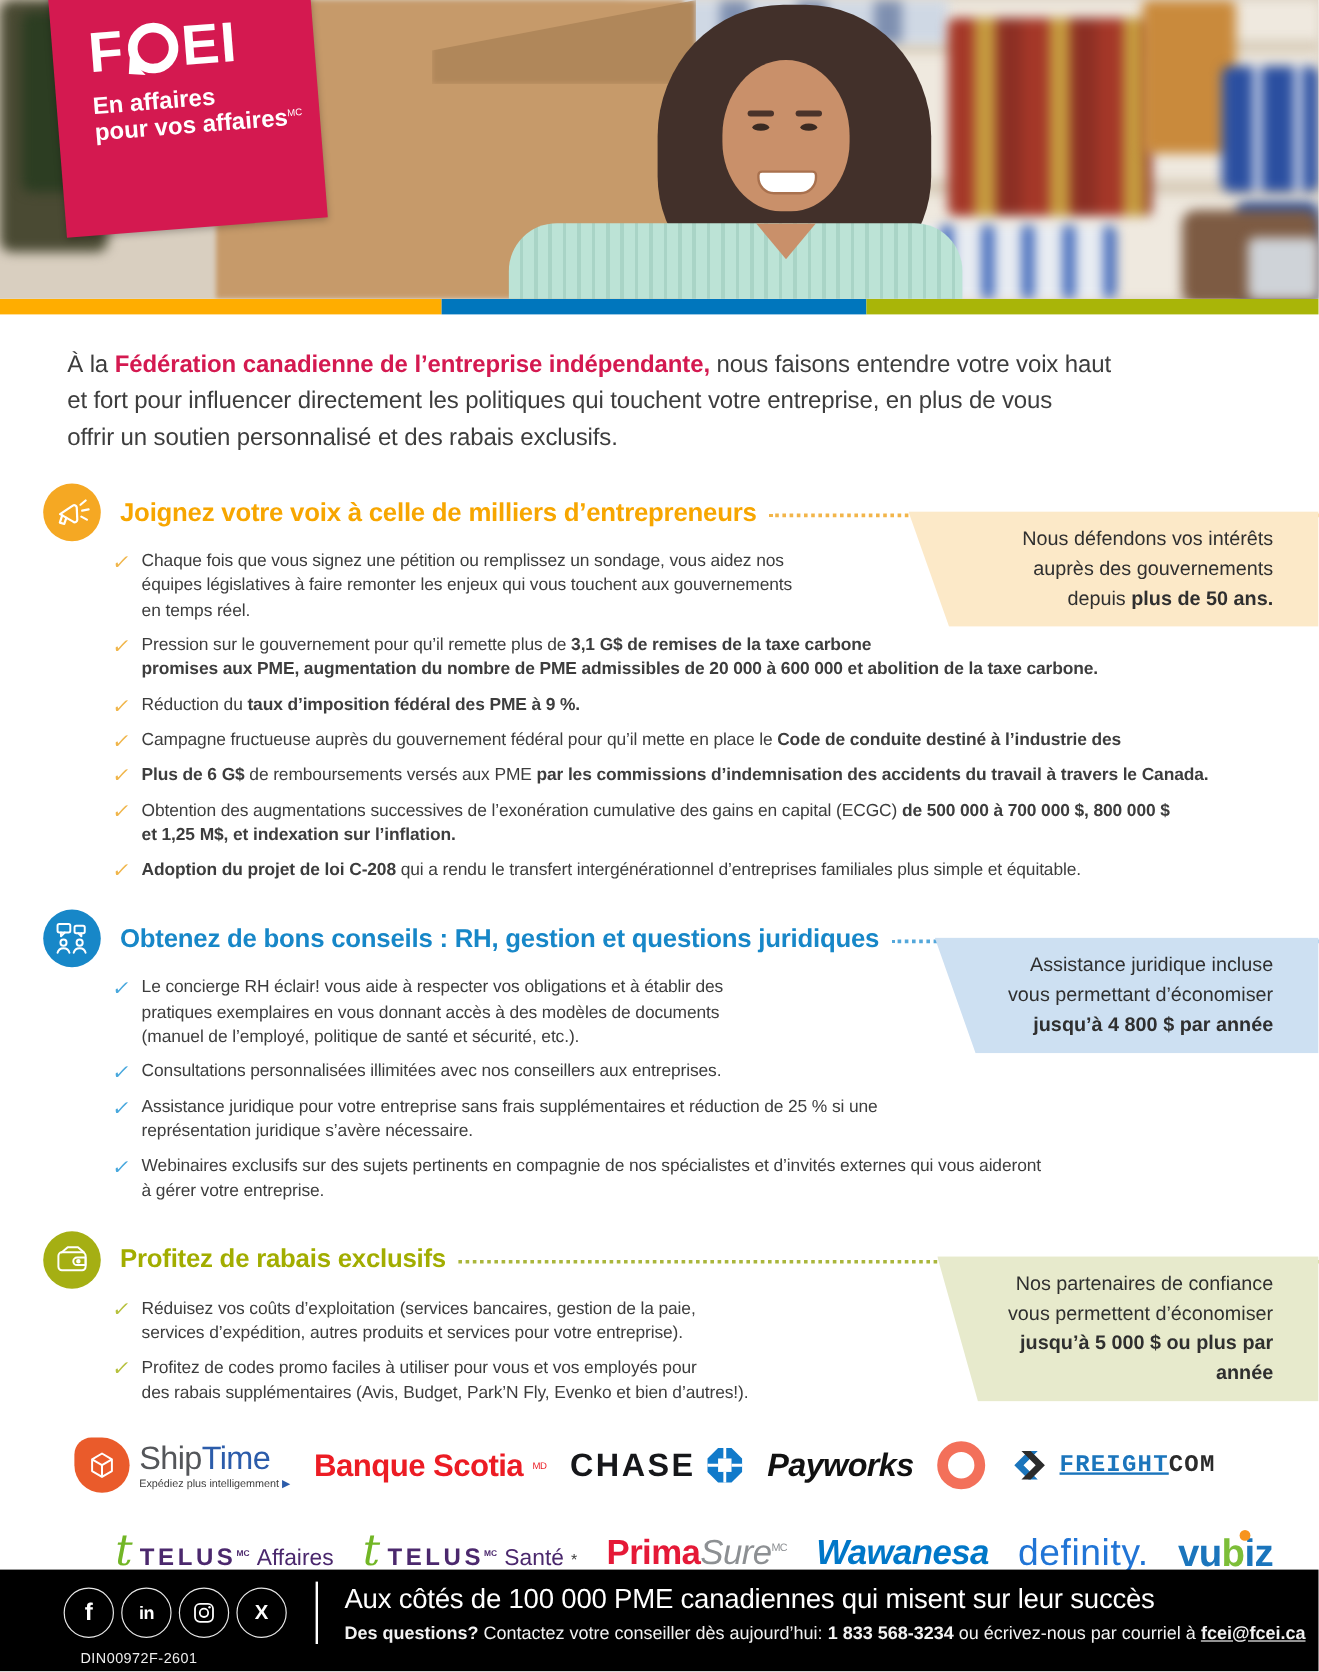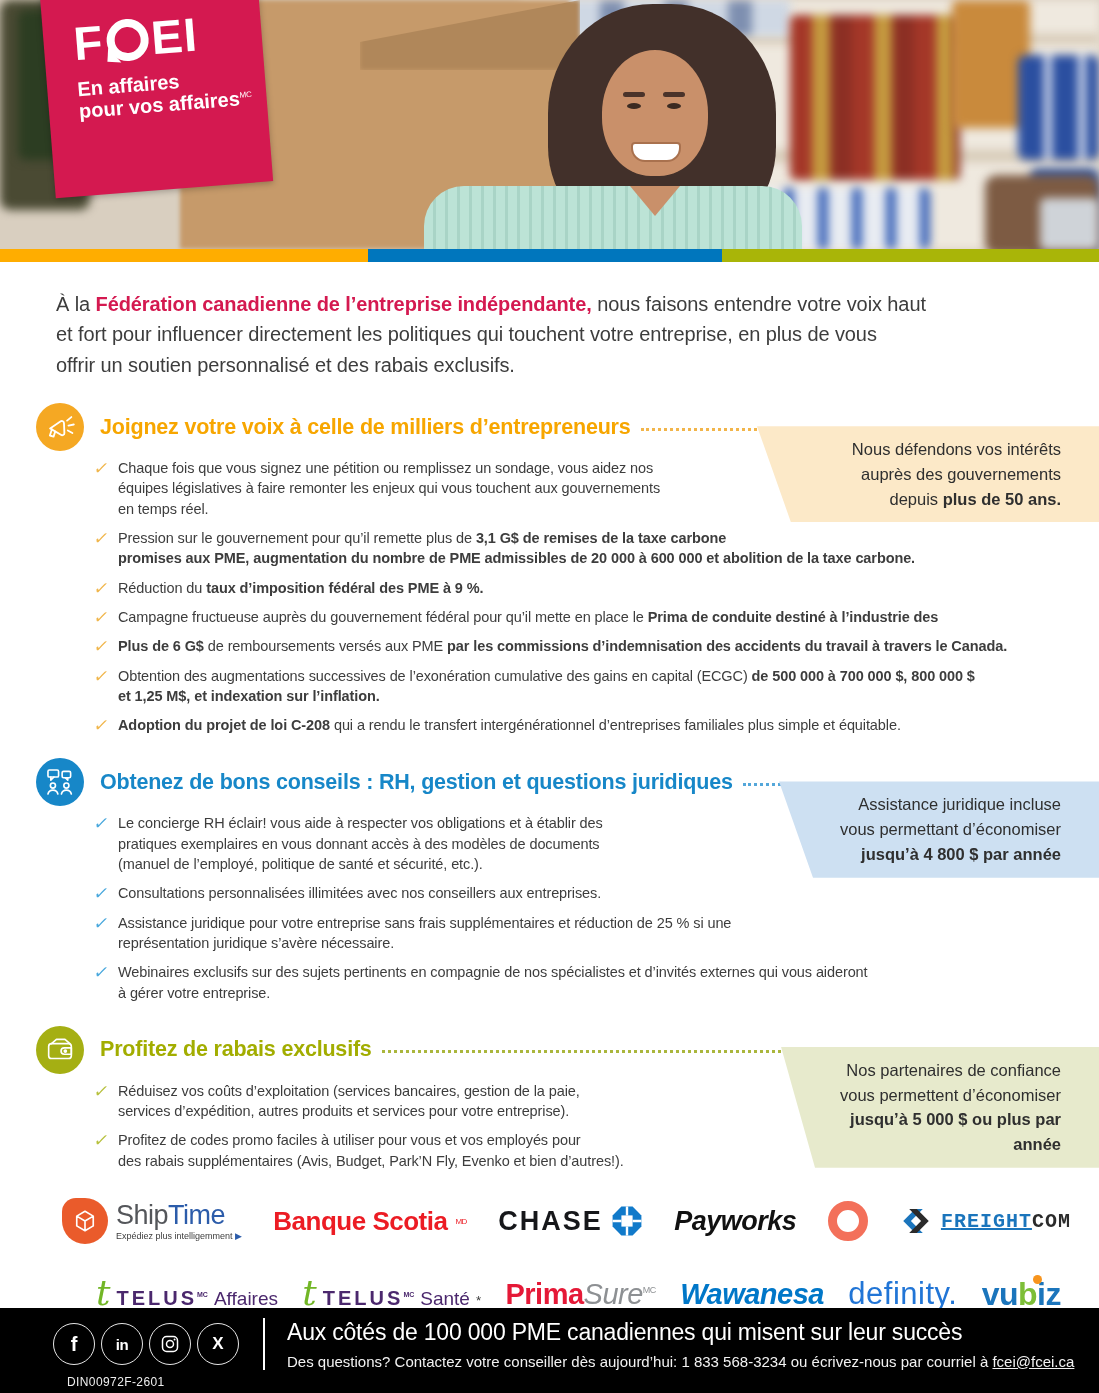--- a/index.html
+++ b/index.html
@@ -83,21 +83,21 @@
 
   .callout{position:absolute;right:0;text-align:right;font-size:16.5px;line-height:1.5;color:#2f2f2f;
            padding:11px 38px 11px 52px;clip-path:polygon(0 0,100% 0,100% 100%,34px 100%);}
   .callout b{font-weight:700;}
   .co1{top:24px;width:252px;background:#fce9c8;}
   .co2{top:24px;width:230px;background:#cde0f2;}
   .co3{top:22px;width:228px;background:#e7eacc;}
 
   
   .logos{margin-top:14px;}
-  .lrow1{display:flex;align-items:center;justify-content:space-between;padding:0 28px 0 62px;height:72px;}
+  .lrow1{display:flex;align-items:center;justify-content:space-between;padding:0 86px 0 62px;height:72px;}
   .lrow2{display:flex;align-items:center;justify-content:space-between;padding:0 38px 0 96px;height:58px;margin-top:8px;}
   .logo-item{display:flex;align-items:center;gap:8px;}
   .shiptime-blob{width:46px;height:46px;border-radius:14px 50% 50% 50%;background:#ea5b2b;
                  display:flex;align-items:center;justify-content:center;}
   .shiptime-text{line-height:1;}
   .shiptime-name{font-size:27px;letter-spacing:-.5px;}
   .st1{color:#54565a;} .st2{color:#2c5caa;}
   .shiptime-tag{font-size:9px;color:#3c3c3c;margin-top:3px;}
   .shiptime-tag .arr{color:#2c5caa;}
   .scotia{font-size:26px;font-weight:800;color:#ec1c24;letter-spacing:-.5px;}
@@ -125,21 +125,21 @@
   
   .footer{position:absolute;left:0;right:0;bottom:0;height:85px;background:#000;color:#fff;}
   .footer-inner{display:flex;align-items:center;height:72px;padding-left:53px;}
   .socials{display:flex;gap:6px;align-items:center;}
   .soc{width:40px;height:40px;border-radius:50%;border:1.5px solid rgba(255,255,255,.9);
        display:flex;align-items:center;justify-content:center;font-weight:700;cursor:pointer;}
   .soc.fb{font-size:20px;} .soc.li{font-size:15px;letter-spacing:-.5px;} .soc.tx{font-size:17px;}
   .divider{width:2px;height:52px;background:#fff;margin:0 22px 0 24px;}
   .fhead{font-size:23px;letter-spacing:-.2px;margin-bottom:7px;}
   .fcontact{font-size:15px;color:#f2f2f2;}
-  .fcontact b{font-weight:400;text-align:center;}
+  .fcontact b{font-weight:700;text-align:center;}
   .din{position:absolute;left:67px;bottom:4px;font-size:12px;letter-spacing:.4px;color:#eee;}
 </style>
 </head>
 <body>
 
 <div class="page">
 
   <header class="hero">
     <div class="photo">
       <div class="blur shelfbg"></div>
@@ -200,21 +200,21 @@
         </svg>
       </div>
       <h2>Joignez votre voix à celle de milliers d’entrepreneurs</h2>
       <div class="leader l1"></div>
     </div>
     <div class="callout co1"><span>Nous défendons vos intérêts</span><br><span>auprès des gouvernements</span><br><span>depuis </span><b>plus de 50 ans.</b></div>
     <ul class="bullets c1k">
       <li><span class="chk">✓</span><span><span>Chaque fois que vous signez une pétition ou remplissez un sondage, vous aidez nos</span><br><span>équipes législatives à faire remonter les enjeux qui vous touchent aux gouvernements</span><br><span>en temps réel.</span></span></li>
       <li><span class="chk">✓</span><span><span>Pression sur le gouvernement pour qu’il remette plus de </span><b>3,1 G$ de remises de la taxe carbone</b><br><b>promises aux PME, augmentation du nombre de PME admissibles de 20 000 à 600 000 et abolition de la taxe carbone.</b></span></li>
       <li><span class="chk">✓</span><span><span>Réduction du </span><b>taux d’imposition fédéral des PME à 9 %.</b></span></li>
-      <li><span class="chk">✓</span><span><span>Campagne fructueuse auprès du gouvernement fédéral pour qu’il mette en place le </span><b>Prima de conduite destiné à l’industrie des</b><br></span></li>
+      <li><span class="chk">✓</span><span><span>Campagne fructueuse auprès du gouvernement fédéral pour qu’il mette en place le </span><b>Code de conduite destiné à l’industrie des</b><br></span></li>
       <li><span class="chk">✓</span><span><b>Plus de 6 G$</b><span> de remboursements versés aux PME </span><b>par les commissions d’indemnisation des accidents du travail à travers le Canada.</b></span></li>
       <li><span class="chk">✓</span><span><span>Obtention des augmentations successives de l’exonération cumulative des gains en capital (ECGC) </span><b>de 500 000 à 700 000 $, 800 000 $</b><br><b>et 1,25 M$, et indexation sur l’inflation.</b></span></li>
       <li><span class="chk">✓</span><span><b>Adoption du projet de loi C-208</b><span> qui a rendu le transfert intergénérationnel d’entreprises familiales plus simple et équitable.</span></span></li>
     </ul>
   </section>
 
   <section class="sec sec2">
     <div class="sec-head">
       <div class="badge b2">
         <svg viewBox="0 0 48 48" fill="none" stroke="#fff" stroke-width="2.3" stroke-linejoin="round" stroke-linecap="round">

